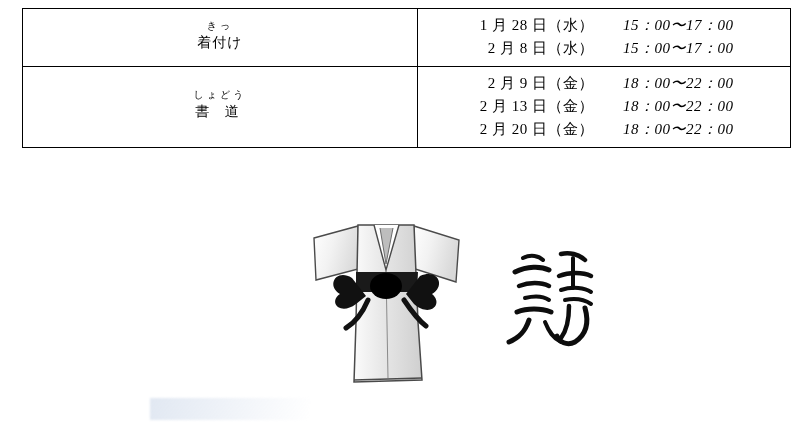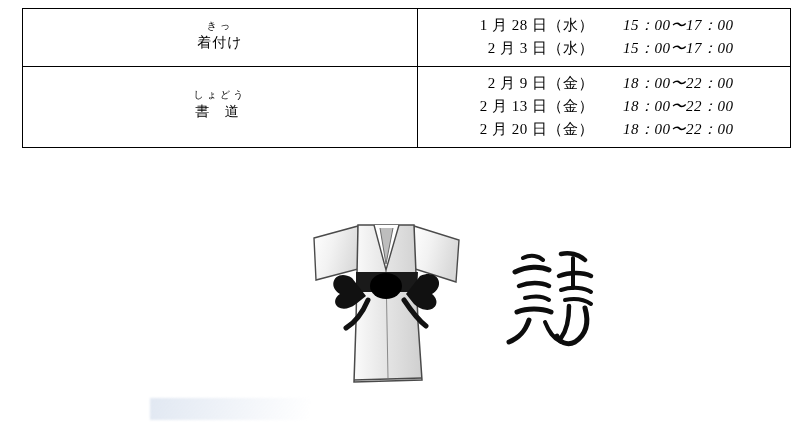--- a/index.html
+++ b/index.html
@@ -123,21 +123,21 @@
           <div class="subject-name">着付け</div>
         </div>
       </td>
       <td class="col-times">
         <div class="times-cell">
           <div class="time-row">
             <span class="time-date">1 月 28 日（水）</span>
             <span class="time-range">15：00〜17：00</span>
           </div>
           <div class="time-row">
-            <span class="time-date">2 月 3 日（水）</span>
+            <span class="time-date">2 月 8 日（水）</span>
             <span class="time-range">15：00〜17：00</span>
           </div>
         </div>
       </td>
     </tr>
     <tr>
       <td class="col-subject">
         <div class="subject-cell">
           <div class="ruby-line">しょどう</div>
           <div class="subject-name spaced">書 道</div>

